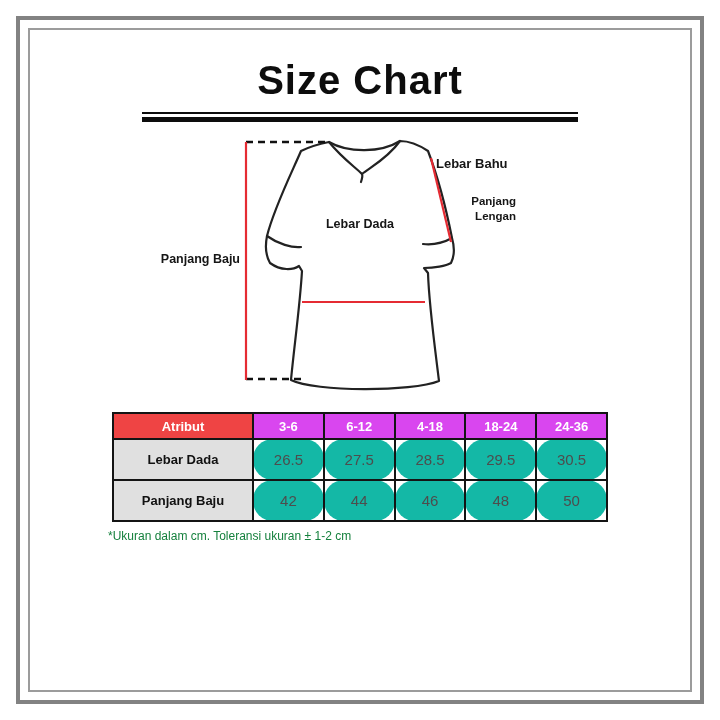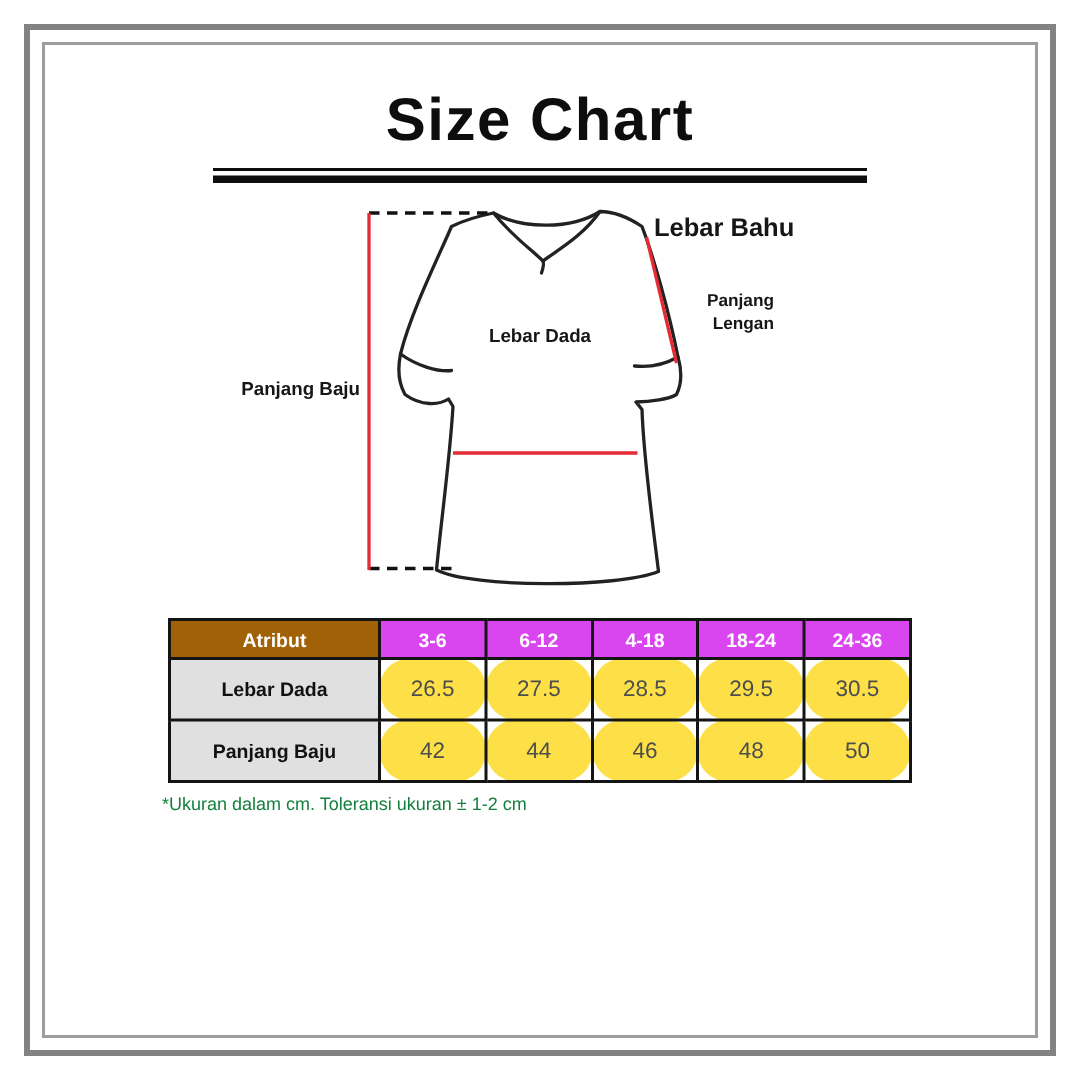--- a/index.html
+++ b/index.html
@@ -14,34 +14,34 @@
     border:2px solid #9c9c9c;}
   
   .title{position:absolute;left:0;top:58px;width:720px;text-align:center;
     font-size:40px;font-weight:800;letter-spacing:1px;color:#0d0d0d;}
   .title-rule{position:absolute;left:142px;top:112px;width:436px;}
   .title-rule .thin{height:2px;background:#0d0d0d;}
   .title-rule .thick{height:5px;background:#0d0d0d;margin-top:3px;}
   
   .diagram-svg{position:absolute;left:160px;top:130px;}
   .dg-label{position:absolute;font-weight:bold;color:#161616;line-height:15px;}
-  .lbl-bahu{left:436px;top:144px;font-size:17px;}
+  .lbl-bahu{left:436px;top:156px;font-size:13px;}
   .lbl-lengan{left:450px;top:194px;width:66px;text-align:right;font-size:11.5px;white-space:pre-line;}
   .lbl-dada{left:318px;top:217px;width:84px;text-align:center;font-size:12.5px;}
   .lbl-baju{left:146px;top:252px;width:94px;text-align:right;font-size:12.5px;}
   
   .size-table{position:absolute;left:112px;top:412px;width:496px;
     border-collapse:collapse;table-layout:fixed;}
   .size-table td,.size-table th{border:2px solid #141414;padding:0;
     text-align:center;vertical-align:middle;}
   .size-table th{height:24px;font-size:13px;font-weight:bold;color:#ffffff;background:#d946ef;}
-  .size-table th.attr-head{background:#a16207;}
+  .size-table th.attr-head{background:#ef4444;}
   .size-table td{height:39px;}
   .size-table td.row-label{background:#e0e0e0;font-size:13px;font-weight:bold;color:#111111;}
-  .size-table td.cell-value{background:#fde047;font-size:15px;color:#4d4d4d;border-radius:20px;}
+  .size-table td.cell-value{background:#14b8a6;font-size:15px;color:#4d4d4d;border-radius:20px;}
   
   .footnote{position:absolute;left:108px;top:529px;font-size:12px;color:#15803d;}
 </style>
 </head>
 <body>
 
 <div id="canvas">
 
   <div class="frame-outer"></div>
   <div class="frame-inner"></div>

